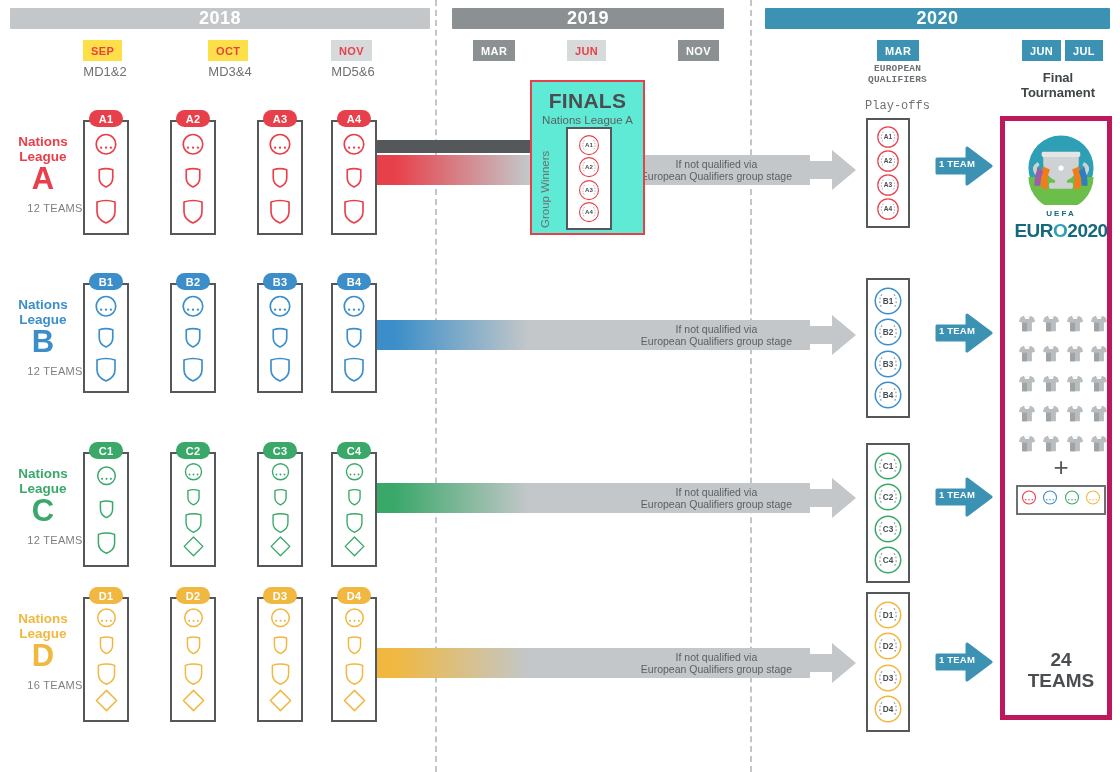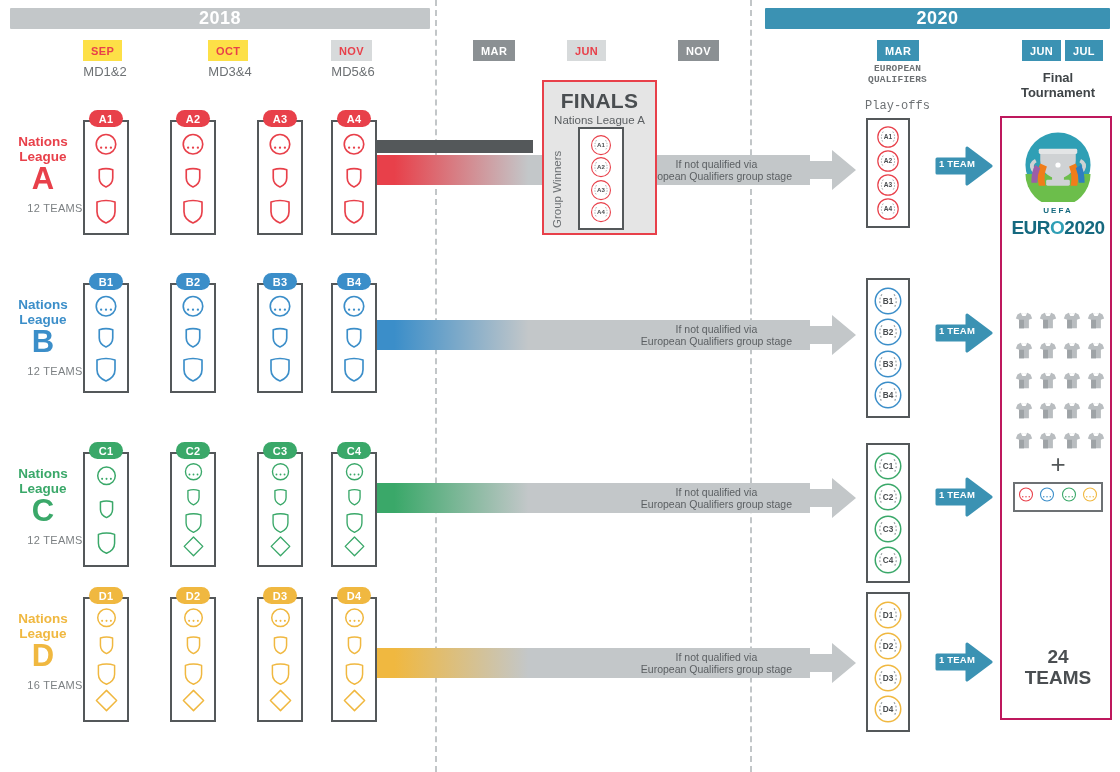--- a/index.html
+++ b/index.html
@@ -56,40 +56,40 @@
              border-top:11px solid transparent;border-bottom:11px solid transparent;
              border-left:15px solid #54585a;}
   .gradbar{position:absolute;height:30px;display:flex;align-items:center;
            justify-content:flex-end;}
   .gradbar .gtxt{font-size:10.5px;line-height:12px;color:#5b5f62;text-align:center;
                  padding-right:18px;}
   .bigarrow{position:absolute;}
 
   
   .finals{position:absolute;box-sizing:border-box;border:2.5px solid #e8404a;
-          background:#e5e5e5;margin-left:12px;}
+          background:#5eead4;}
   .finals .ftitle{text-align:center;font-size:21px;font-weight:700;
                   color:#4a4e51;margin-top:7px;letter-spacing:.3px;}
   .finals .fsub{text-align:center;font-size:11.5px;color:#5b5f62;margin-top:1px;}
   .gw-label{position:absolute;font-size:11.5px;color:#6d7174;
             writing-mode:vertical-rl;transform:rotate(180deg);white-space:nowrap;}
 
   
   .qcol{position:absolute;box-sizing:border-box;border:2.5px solid #54585a;
         background:#ffffff;display:flex;flex-direction:column;
         align-items:center;justify-content:space-around;padding:5px 0;}
 
   
   .teamarrow{position:absolute;width:56px;height:40px;}
   .teamarrow .lbl{position:absolute;left:2px;top:13px;width:40px;
                   text-align:center;font-size:9.5px;font-weight:700;
                   color:#ffffff;letter-spacing:.2px;z-index:3;}
 
   
-  .eurobox{position:absolute;box-sizing:border-box;border:2px solid #be185d;
+  .eurobox{position:absolute;box-sizing:border-box;border:5px solid #be185d;
            background:#ffffff;}
   .eurologo{position:absolute;text-align:center;}
   .eurotext{font-size:19px;font-weight:700;color:#15697f;letter-spacing:-.5px;
             margin-top:2px;}
   .uefa-arc{font-size:8px;font-weight:700;color:#15697f;letter-spacing:2px;}
   .jgrid{position:absolute;display:grid;grid-template-columns:repeat(4,1fr);
          row-gap:8px;column-gap:4px;}
   .plus{position:absolute;text-align:center;font-size:26px;color:#54585a;
         line-height:26px;font-weight:400;}
   .fourbox{position:absolute;box-sizing:border-box;border:2px solid #6d7174;
@@ -98,20 +98,23 @@
   .teams24{position:absolute;text-align:center;font-size:19px;font-weight:700;
            color:#4a4e51;line-height:21px;}
 </style>
 </head>
 <body>
 
 <div id="stage">
 
   <div class="yearbar y2018" style="left:10px;top:8px;width:420px;">
     <span>2018</span>
+  </div>
+  <div class="yearbar y2019" style="left:452px;top:8px;width:272px;">
+    <span>2019</span>
   </div>
   <div class="yearbar y2020" style="left:765px;top:8px;width:345px;">
     <span>2020</span>
   </div>
 
   <div class="chip grey-red" style="left:83px;top:40px;">
     <span>SEP</span>
     </div>
   <div class="chip grey-red" style="left:208px;top:40px;">
     <span>OCT</span>

